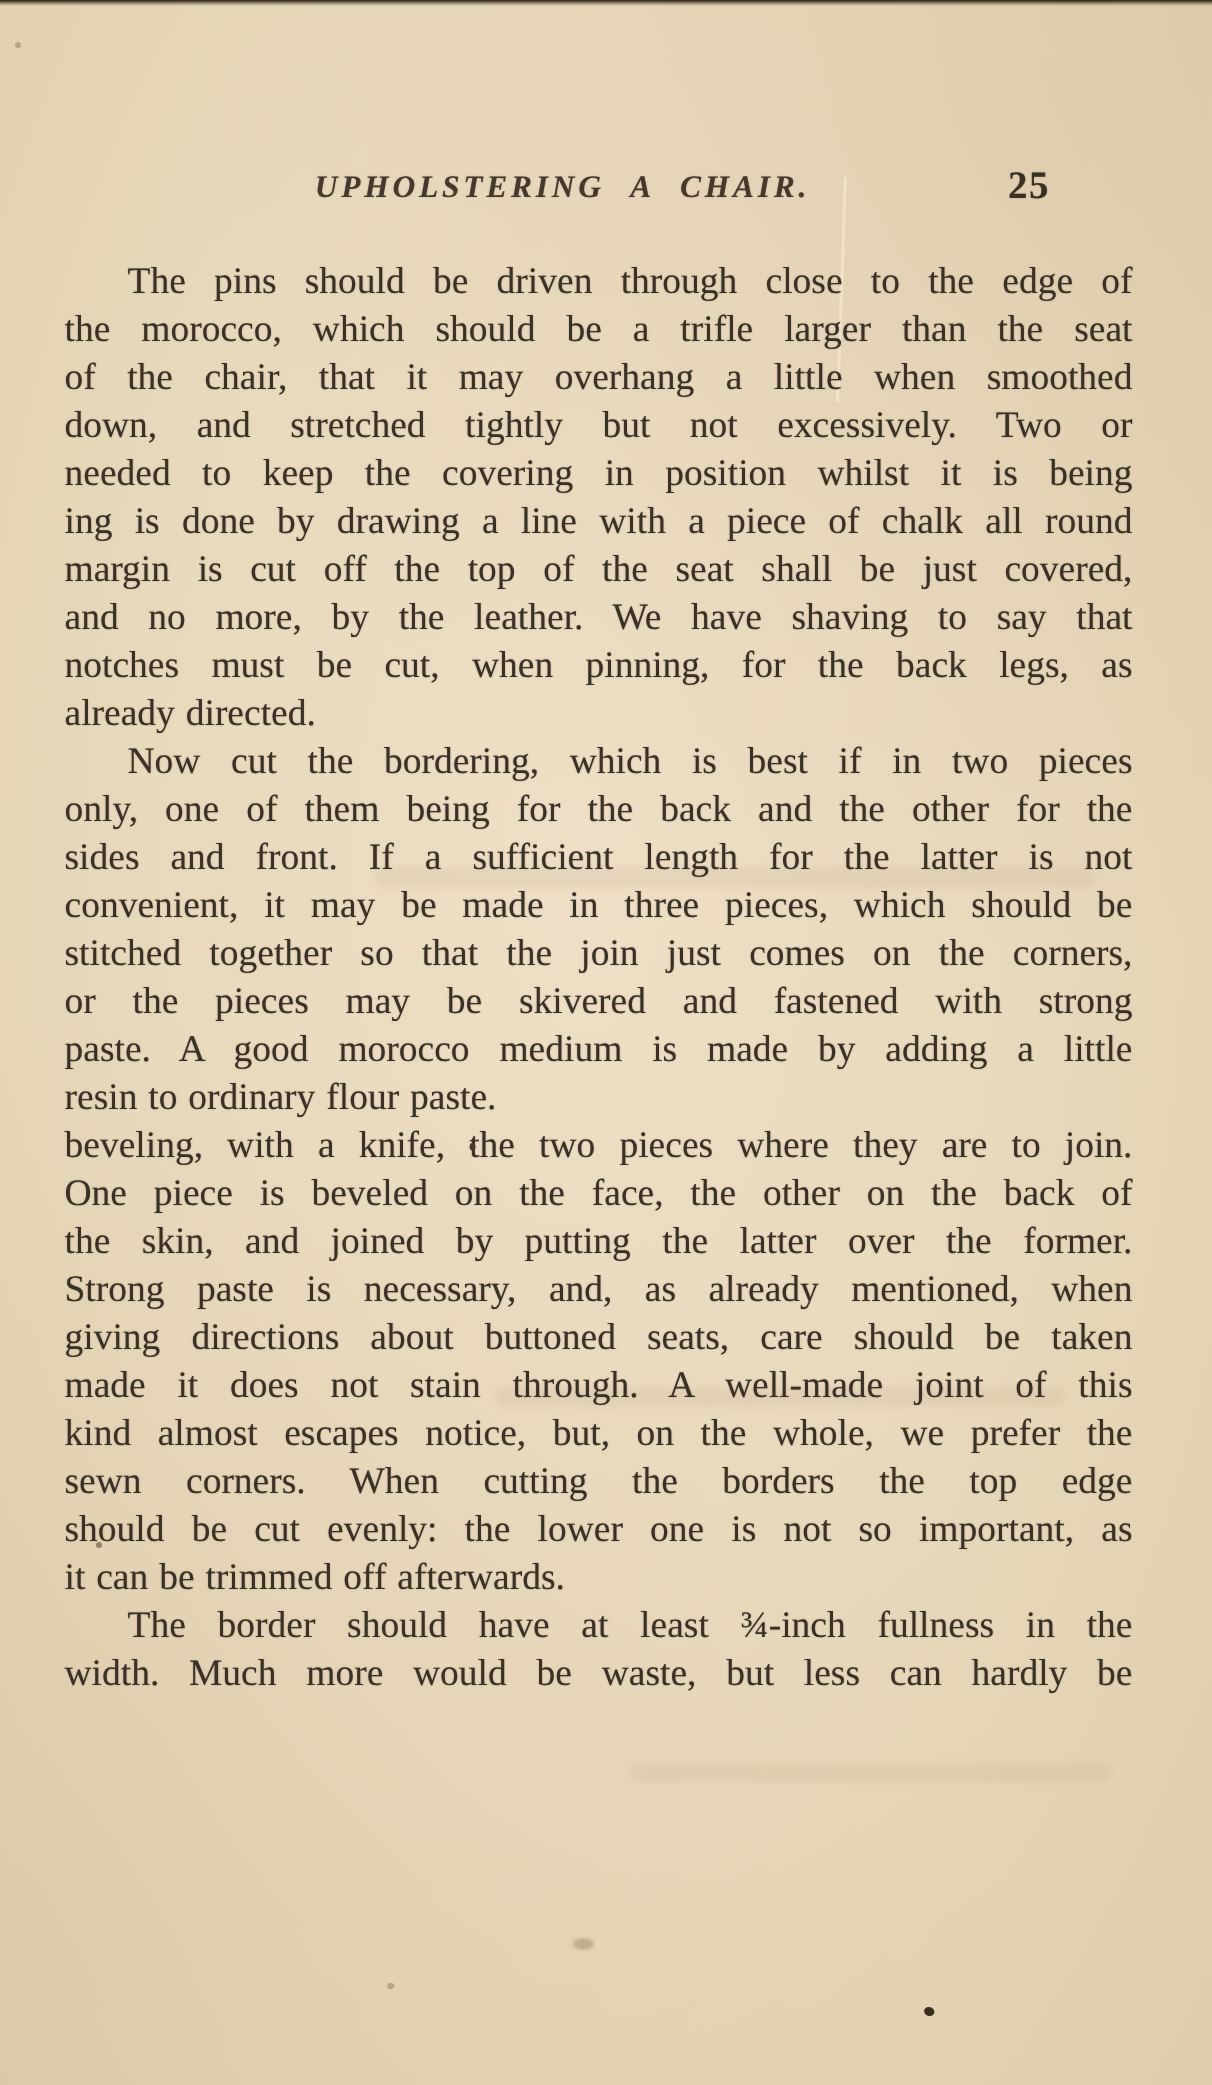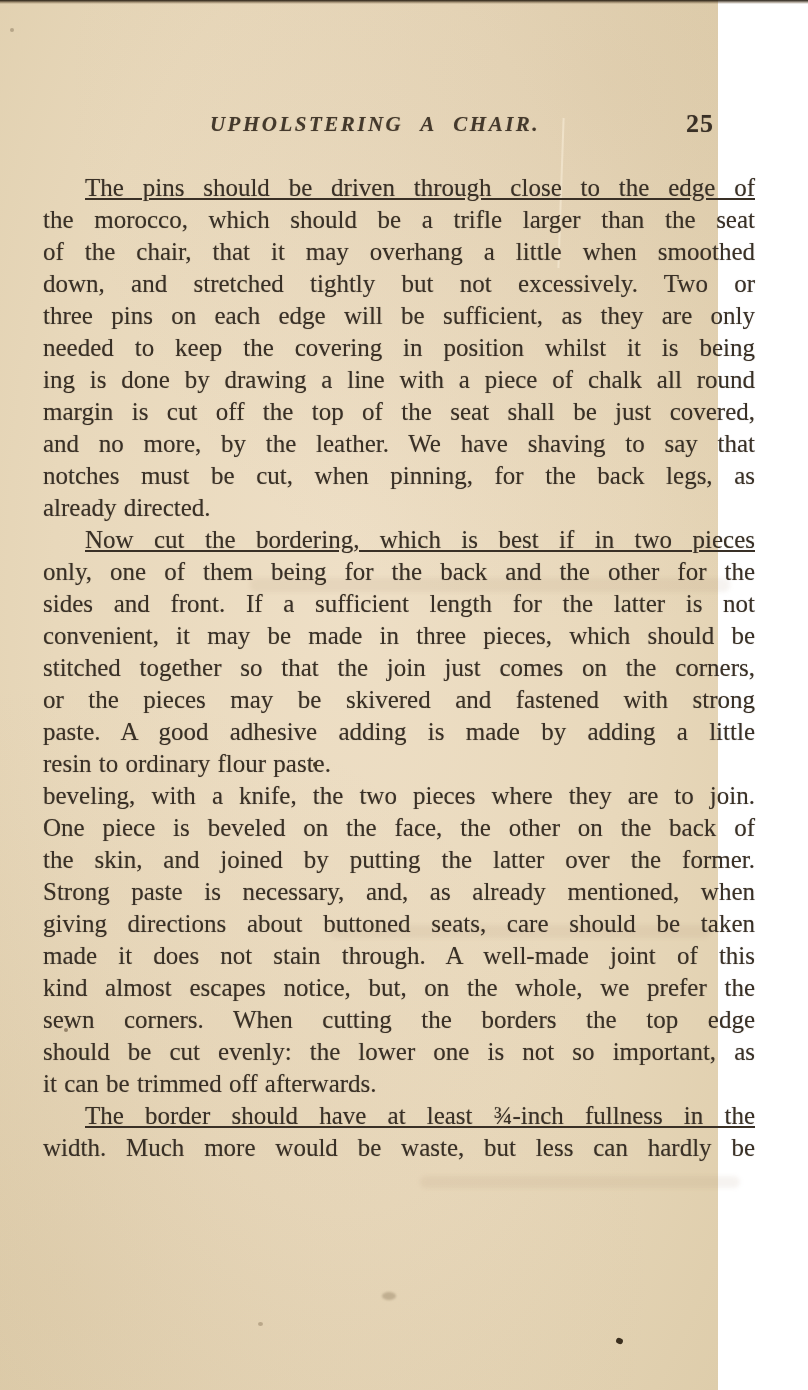--- a/index.html
+++ b/index.html
@@ -5,57 +5,57 @@
   :root{
     --paper:#e8d8bb;
     --ink:#393026;
   }
   html,body{margin:0;padding:0;}
   body{
     width:808px;height:1390px;overflow:hidden;
     font-family:"Liberation Serif","DejaVu Serif",serif;
   }
   .page{
-    position:relative;width:718px;height:1390px;
+    position:relative;width:808px;height:1390px;
     color:var(--ink);
     background-color:var(--paper);
     background-image:
       radial-gradient(circle at 85% 6%, rgba(172,142,102,0.10), transparent 38%),
       radial-gradient(circle at 8% 92%, rgba(172,142,102,0.08), transparent 42%),
       radial-gradient(ellipse at 48% 42%, #eedfc6 0%, #e8d8bb 55%, #decdab 100%);
   }
   .top-edge{
     position:absolute;top:0;left:0;width:808px;height:4px;
     background:linear-gradient(to bottom, rgba(28,20,10,0.95), rgba(92,72,46,0.45) 60%, rgba(92,72,46,0) 100%);
   }
   .content{position:absolute;left:43px;top:0;width:712px;}
   .running-head{position:relative;margin-top:112px;height:30px;}
   .head-title{
     display:block;text-align:center;transform:translateX(-24px);
     font-style:italic;font-weight:bold;font-size:21px;
     letter-spacing:2.5px;word-spacing:10px;color:#44392c;
     text-shadow:0 0 1px rgba(60,48,34,0.35);
   }
   .page-num{
-    position:absolute;right:41px;top:-3px;
+    position:absolute;right:55px;top:-3px;
     font-size:26px;font-weight:bold;letter-spacing:1px;
     text-shadow:0 0 1px rgba(60,48,34,0.35);
   }
   .text-body{
     margin-top:30px;
     font-size:25px;line-height:32px;
     text-shadow:0 0 1px rgba(57,48,38,0.42);
     word-spacing:1px;
   }
   .line{
     text-align:justify;
     text-align-last:justify;
     text-justify:inter-word;
   }
-  .line.indent{padding-left:42px;text-decoration:underline;}
+  .line.indent{padding-left:42px;}
   .line.last{text-align-last:left;}
   
   .speck{position:absolute;border-radius:50%;}
   .speck-a{left:616px;top:1338px;width:7px;height:6px;background:#3b2f1f;transform:rotate(20deg);}
   .speck-b{left:382px;top:1292px;width:14px;height:8px;background:rgba(110,88,60,0.30);filter:blur(1px);}
   .speck-c{left:258px;top:1322px;width:5px;height:4px;background:rgba(110,88,60,0.35);}
   .speck-d{left:313px;top:762px;width:4px;height:5px;background:#4a3b28;}
   .speck-e{left:64px;top:1028px;width:4px;height:4px;background:rgba(80,62,40,0.55);}
   .speck-f{left:10px;top:28px;width:4px;height:4px;background:rgba(80,62,40,0.30);}
   .crease{
@@ -82,36 +82,35 @@
     <div class="running-head">
       <span class="head-title">UPHOLSTERING A CHAIR.</span>
       <span class="page-num">25</span>
     </div>
     <div class="text-body" id="text-body">
         <div class="paragraph">
           <div class="line indent">The pins should be driven through close to the edge of</div>
           <div class="line">the morocco, which should be a trifle larger than the seat</div>
           <div class="line">of the chair, that it may overhang a little when smoothed</div>
           <div class="line">down, and stretched tightly but not excessively. Two or</div>
-          <div class="line">three pins on each edge will be sufficient, as they are only</div>
           <div class="line">needed to keep the covering in position whilst it is being</div>
           <div class="line">ing is done by drawing a line with a piece of chalk all round</div>
           <div class="line">margin is cut off the top of the seat shall be just covered,</div>
           <div class="line">and no more, by the leather. We have shaving to say that</div>
           <div class="line">notches must be cut, when pinning, for the back legs, as</div>
           <div class="line last">already directed.</div>
         </div>
         <div class="paragraph">
           <div class="line indent">Now cut the bordering, which is best if in two pieces</div>
           <div class="line">only, one of them being for the back and the other for the</div>
           <div class="line">sides and front. If a sufficient length for the latter is not</div>
           <div class="line">convenient, it may be made in three pieces, which should be</div>
           <div class="line">stitched together so that the join just comes on the corners,</div>
           <div class="line">or the pieces may be skivered and fastened with strong</div>
-          <div class="line">paste. A good adhesive adding is made by adding a little</div>
+          <div class="line">paste. A good morocco medium is made by adding a little</div>
           <div class="line last">resin to ordinary flour paste.</div>
         </div>
         <div class="paragraph">
           <div class="line">beveling, with a knife, the two pieces where they are to join.</div>
           <div class="line">One piece is beveled on the face, the other on the back of</div>
           <div class="line">the skin, and joined by putting the latter over the former.</div>
           <div class="line">Strong paste is necessary, and, as already mentioned, when</div>
           <div class="line">giving directions about buttoned seats, care should be taken</div>
           <div class="line">made it does not stain through. A well-made joint of this</div>
           <div class="line">kind almost escapes notice, but, on the whole, we prefer the</div>

